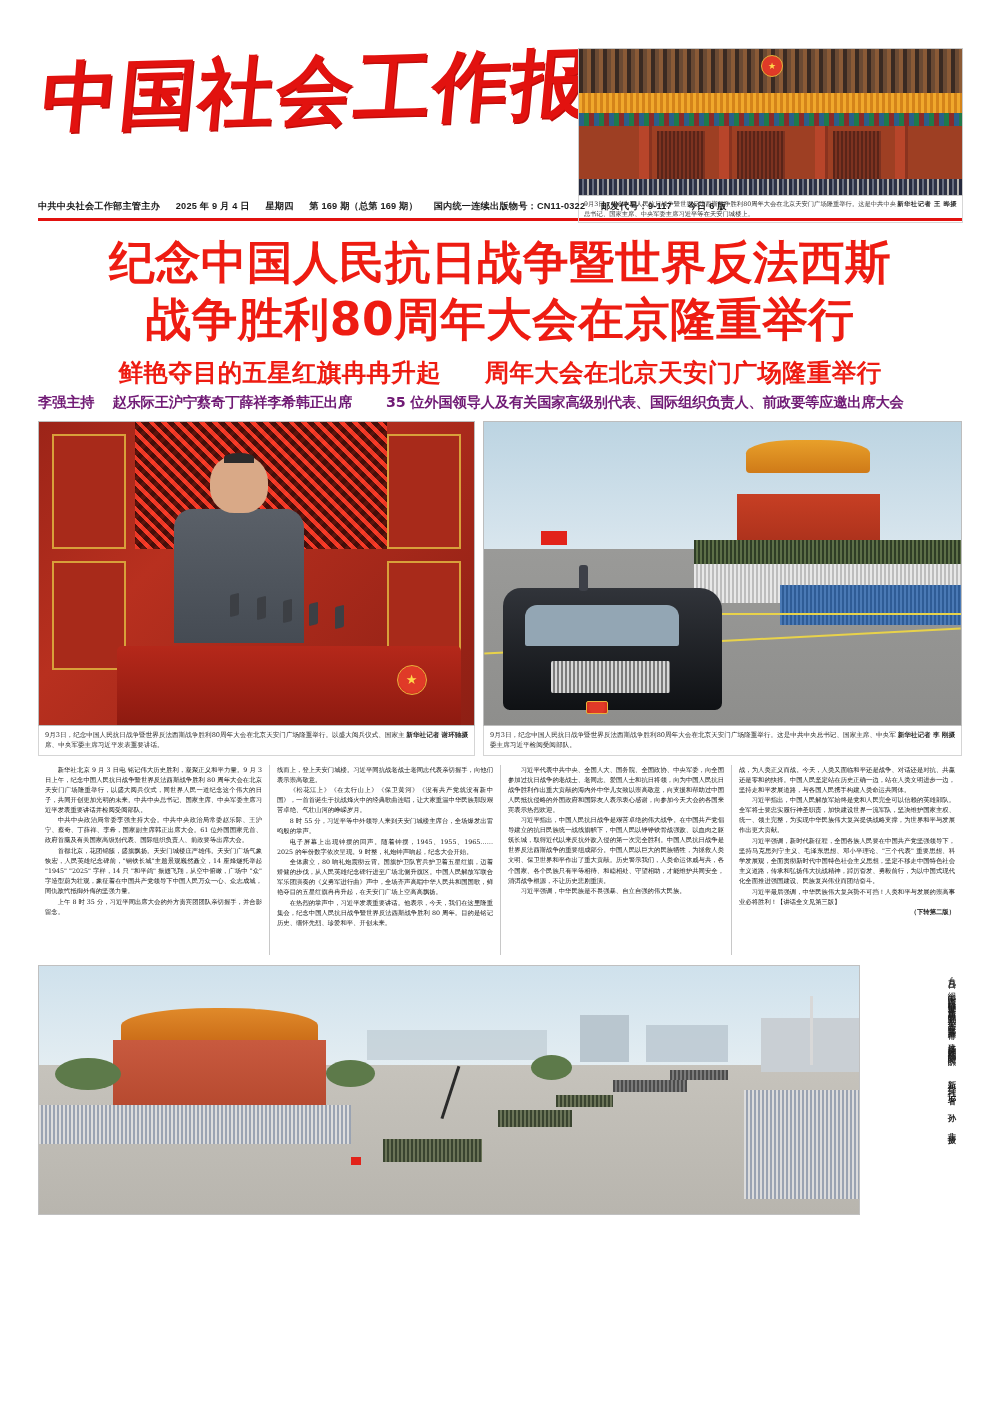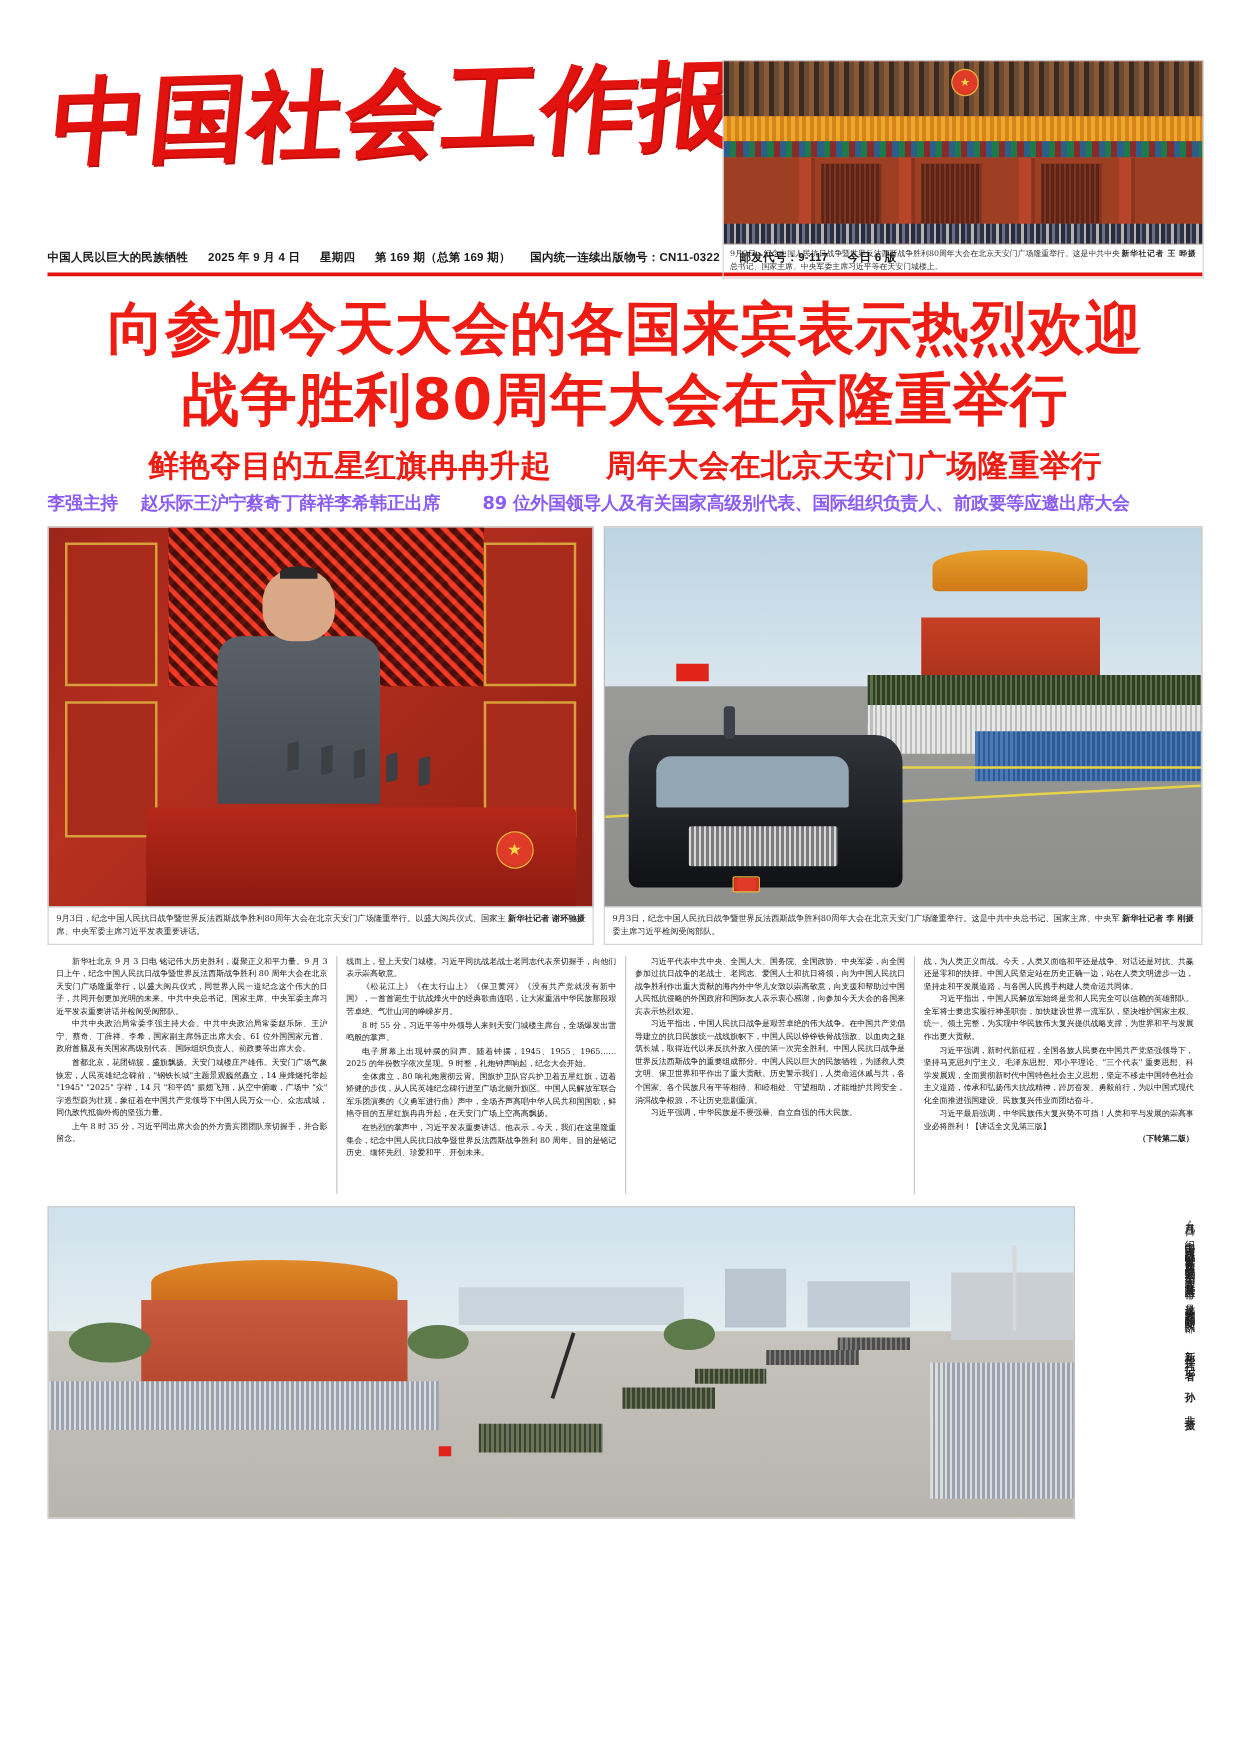--- a/index.html
+++ b/index.html
@@ -97,21 +97,21 @@
     font-weight: bold;
     font-size: 16.1px;
     line-height: 1.46;
     text-align: justify;
     text-align-last: left;
     margin-top: 9px;
     text-indent: 32px;
     letter-spacing: -0.1px;
   }
   .byline-row {
-    color: #8b5cf6;
+    color: #701a75;
     font-family: "DejaVu Sans", sans-serif;
     font-weight: bold;
     font-size: 14.3px;
     margin-top: 4px;
     display: flex; align-items: center;
     white-space: nowrap;
     letter-spacing: -0.2px;
   }
   .byline-row .b1 { }
   .byline-row .b2 { margin-left: 18px; }
@@ -276,45 +276,45 @@
         <div class="tr-people"></div>
       </div>
       <div class="tr-cap">
         <span class="credit">新华社记者  王 晔摄</span>
         <span>9月3日，纪念中国人民抗日战争暨世界反法西斯战争胜利80周年大会在北京天安门广场隆重举行。这是中共中央总书记、国家主席、中央军委主席习近平等在天安门城楼上。</span>
       </div>
     </div>
   </div>
 
   <div class="infobar">
-    <span>中国人民以巨大的民族牺牲</span>
+    <span>中共中央社会工作部主管主办</span>
     <span>2025 年 9 月 4 日</span>
     <span>星期四</span>
     <span>第 169 期（总第 169 期）</span>
     <span>国内统一连续出版物号：CN11-0322</span>
     <span>邮发代号：9-117</span>
     <span>今日 6 版</span>
   </div>
   <div class="redrule"></div>
 
   <div class="headline">
-    <div class="hl-main">向参加今天大会的各国来宾表示热烈欢迎</div>
+    <div class="hl-main">纪念中国人民抗日战争暨世界反法西斯</div>
     <div class="hl-main sp">战争胜利80周年大会在京隆重举行</div>
     <div class="hl-sub">
       <span>鲜艳夺目的五星红旗冉冉升起</span>
       <span class="gap"></span>
       <span>周年大会在北京天安门广场隆重举行</span>
     </div>
   </div>
 
 
   <div class="byline-row">
     <span class="b1">李强主持</span>
     <span class="b2">赵乐际王沪宁蔡奇丁薛祥李希韩正出席</span>
-    <span class="b3">89 位外国领导人及有关国家高级别代表、国际组织负责人、前政要等应邀出席大会</span>
+    <span class="b3">35 位外国领导人及有关国家高级别代表、国际组织负责人、前政要等应邀出席大会</span>
   </div>
 
   <div class="photorow">
 
     <div class="pcell left">
       <div class="pframe left">
         <div class="lp-bg"></div>
         <div class="lp-lattice"></div>
         <div class="lp-panel" style="left:3%;  top:46%; width:17%; height:36%;"></div>
         <div class="lp-panel" style="left:80%; top:46%; width:17%; height:36%;"></div>

